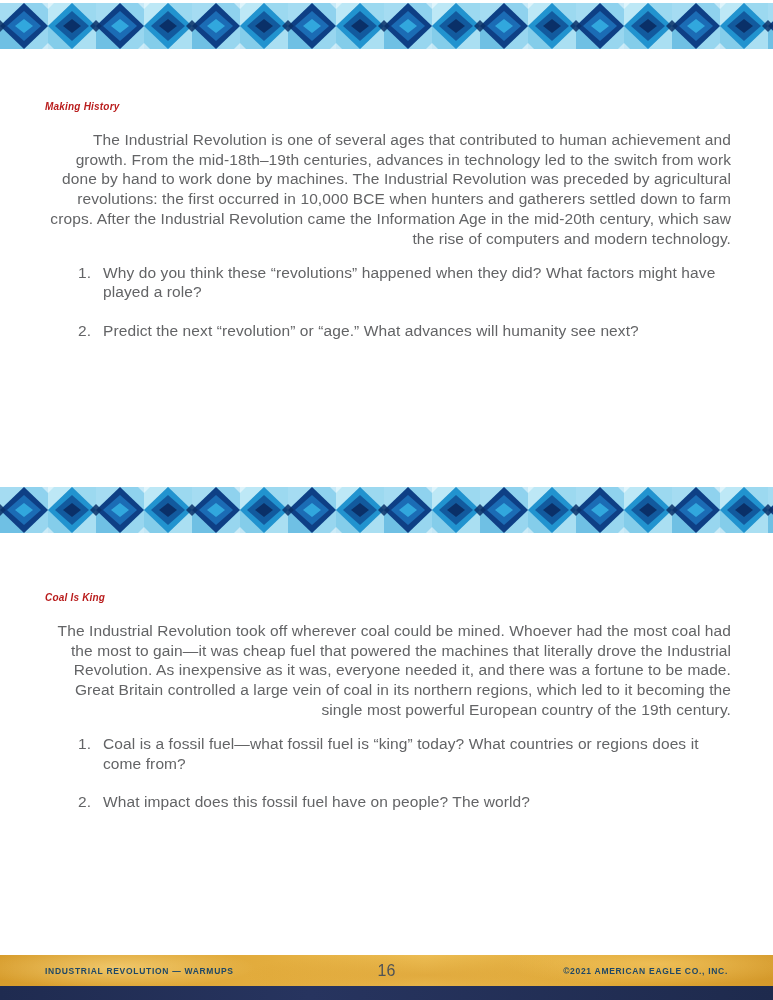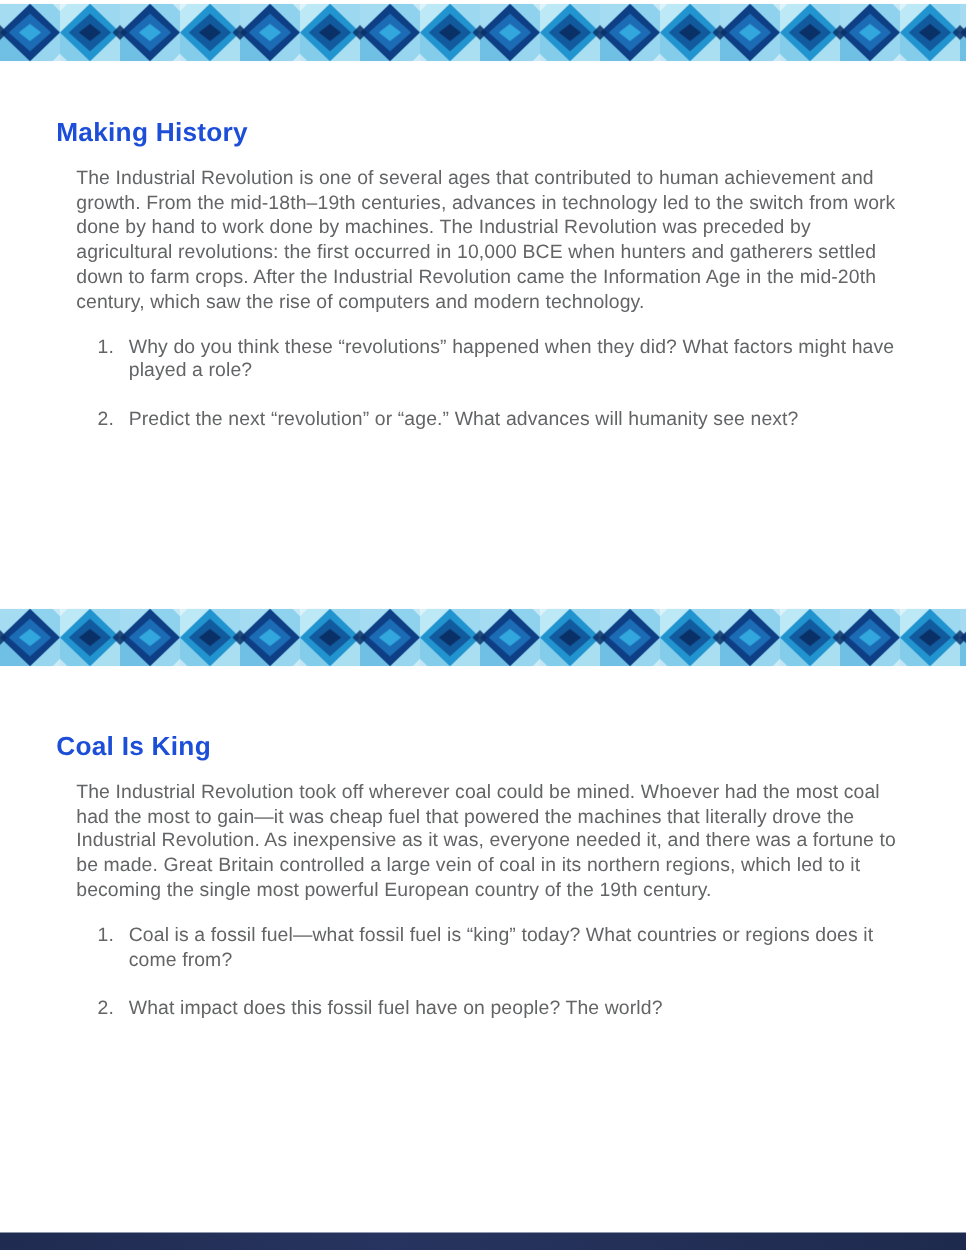--- a/index.html
+++ b/index.html
@@ -17,24 +17,24 @@
 
   .content {
     position: absolute; left: 45px; width: 690px;
     color: #636466; font-size: 15.5px; line-height: 19.8px;
     letter-spacing: 0.1px;
   }
   .sec1 { top: 97px; }
   .sec2 { top: 588px; }
 
   .content h2 {
-    font-size: 21px; font-weight: bold; color: #1d4ed8;
-    margin: 0 0 13px 0; letter-spacing: 0.2px;
+    font-size: 10px; font-weight: bold; color: #b91c1c;
+    margin: 0 0 13px 0; letter-spacing: 0.2px; font-style: italic;
   }
-  .content p { margin: 16px; }
+  .content p { margin: 4px; text-align: right; }
 
   .content ol { list-style: none; counter-reset: q; margin-top: 14px; }
   .content li {
     counter-increment: q; position: relative;
     padding-left: 58px; margin-bottom: 19px;
   }
   .content li::before {
     content: counter(q) ".";
     position: absolute; left: 33px; top: 0;
     color: #636466;
@@ -125,16 +125,21 @@
 
   <section class="content sec2">
     <h2>Coal Is King</h2>
     <p>The Industrial Revolution took off wherever coal could be mined. Whoever had the most coal had the most to gain—it was cheap fuel that powered the machines that literally drove the Industrial Revolution. As inexpensive as it was, everyone needed it, and there was a fortune to be made. Great Britain controlled a large vein of coal in its northern regions, which led to it becoming the single most powerful European country of the 19th century.</p>
     <ol>
       <li><span>Coal is a fossil fuel—what fossil fuel is “king” today? What countries or regions does it come from?</span></li>
       <li><span>What impact does this fossil fuel have on people? The world?</span></li>
     </ol>
   </section>
 
+  <footer class="footer">
+    <span class="f-left">INDUSTRIAL REVOLUTION — WARMUPS</span>
+    <span class="f-page">16</span>
+    <span class="f-right">©2021 AMERICAN EAGLE CO., INC.</span>
+  </footer>
 
   <div class="bottom-strip"></div>
 
 </div>
 
 </body></html>

